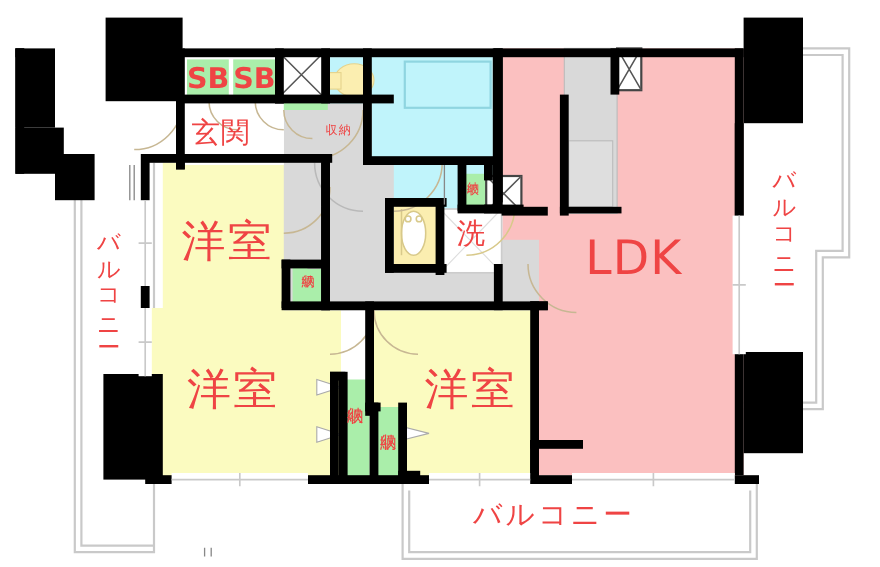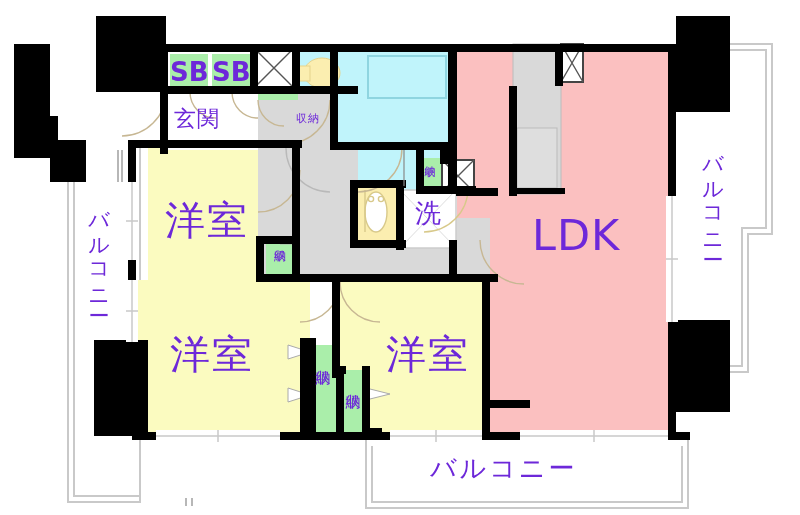--- a/index.html
+++ b/index.html
@@ -1,20 +1,20 @@
 <!DOCTYPE html>
 <html><head>
 <meta charset="utf-8">
 <title>Floor Plan</title>
 <style>
   html,body{margin:0;padding:0;background:#ffffff;}
   body{font-family:"Liberation Sans","DejaVu Sans",sans-serif;}
   #plan{position:relative;width:800px;height:515px;background:#ffffff;overflow:hidden;}
   #plan svg{position:absolute;left:0;top:0;}
-  .lbl{position:absolute;color:#6d28d9;font-family:"DejaVu Sans","Liberation Sans",sans-serif;
+  .lbl{position:absolute;color:#ef4444;font-family:"DejaVu Sans","Liberation Sans",sans-serif;
        white-space:nowrap;line-height:1;pointer-events:none;}
   .vert{writing-mode:vertical-rl;text-orientation:upright;}
 </style>
 </head>
 <body>
 
 <div id="plan">
 
   <svg width="800" height="515" viewBox="0 0 800 515">
 
@@ -230,21 +230,21 @@
       <path d="M404 150 L404 186"></path>
     </g>
   </svg>
 
   <div class="lbl" style="left:532px;top:214px;font-size:43px;letter-spacing:1px;">LDK</div>
 
   <div class="lbl" style="left:165px;top:200px;font-size:40px;letter-spacing:2px;">洋室</div>
   <div class="lbl" style="left:170px;top:334px;font-size:40px;letter-spacing:2px;">洋室</div>
   <div class="lbl" style="left:386px;top:334px;font-size:40px;letter-spacing:2px;">洋室</div>
 
-  <div class="lbl" style="left:174px;top:108px;font-size:22px;letter-spacing:1px;">玄関</div>
+  <div class="lbl" style="left:174px;top:108px;font-size:26px;letter-spacing:1px;">玄関</div>
 
   <div class="lbl" style="left:415px;top:200px;font-size:26px;">洗</div>
 
   <div class="lbl" style="left:170px;top:59px;font-size:26px;font-weight:600;">SB</div>
   <div class="lbl" style="left:212px;top:59px;font-size:26px;font-weight:600;">SB</div>
 
   <div class="lbl" style="left:296px;top:113px;font-size:11px;letter-spacing:1px;">収納</div>
 
   <div class="lbl vert" style="left:274px;top:240px;font-size:12px;">収納</div>
 

